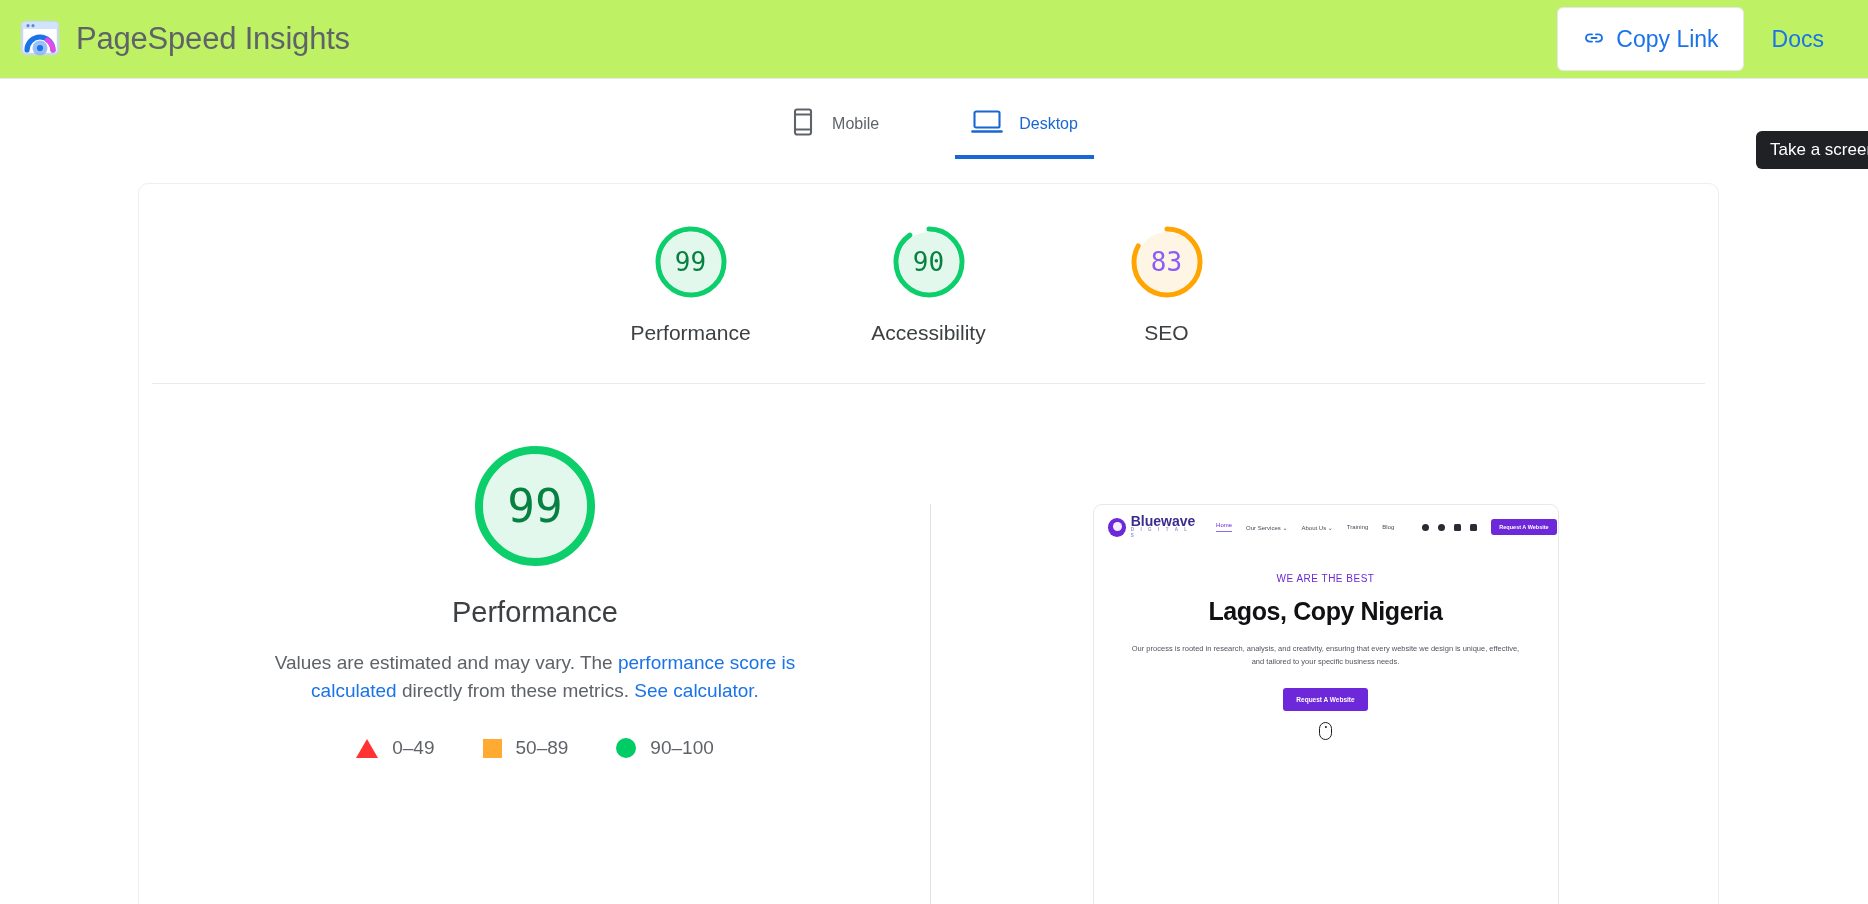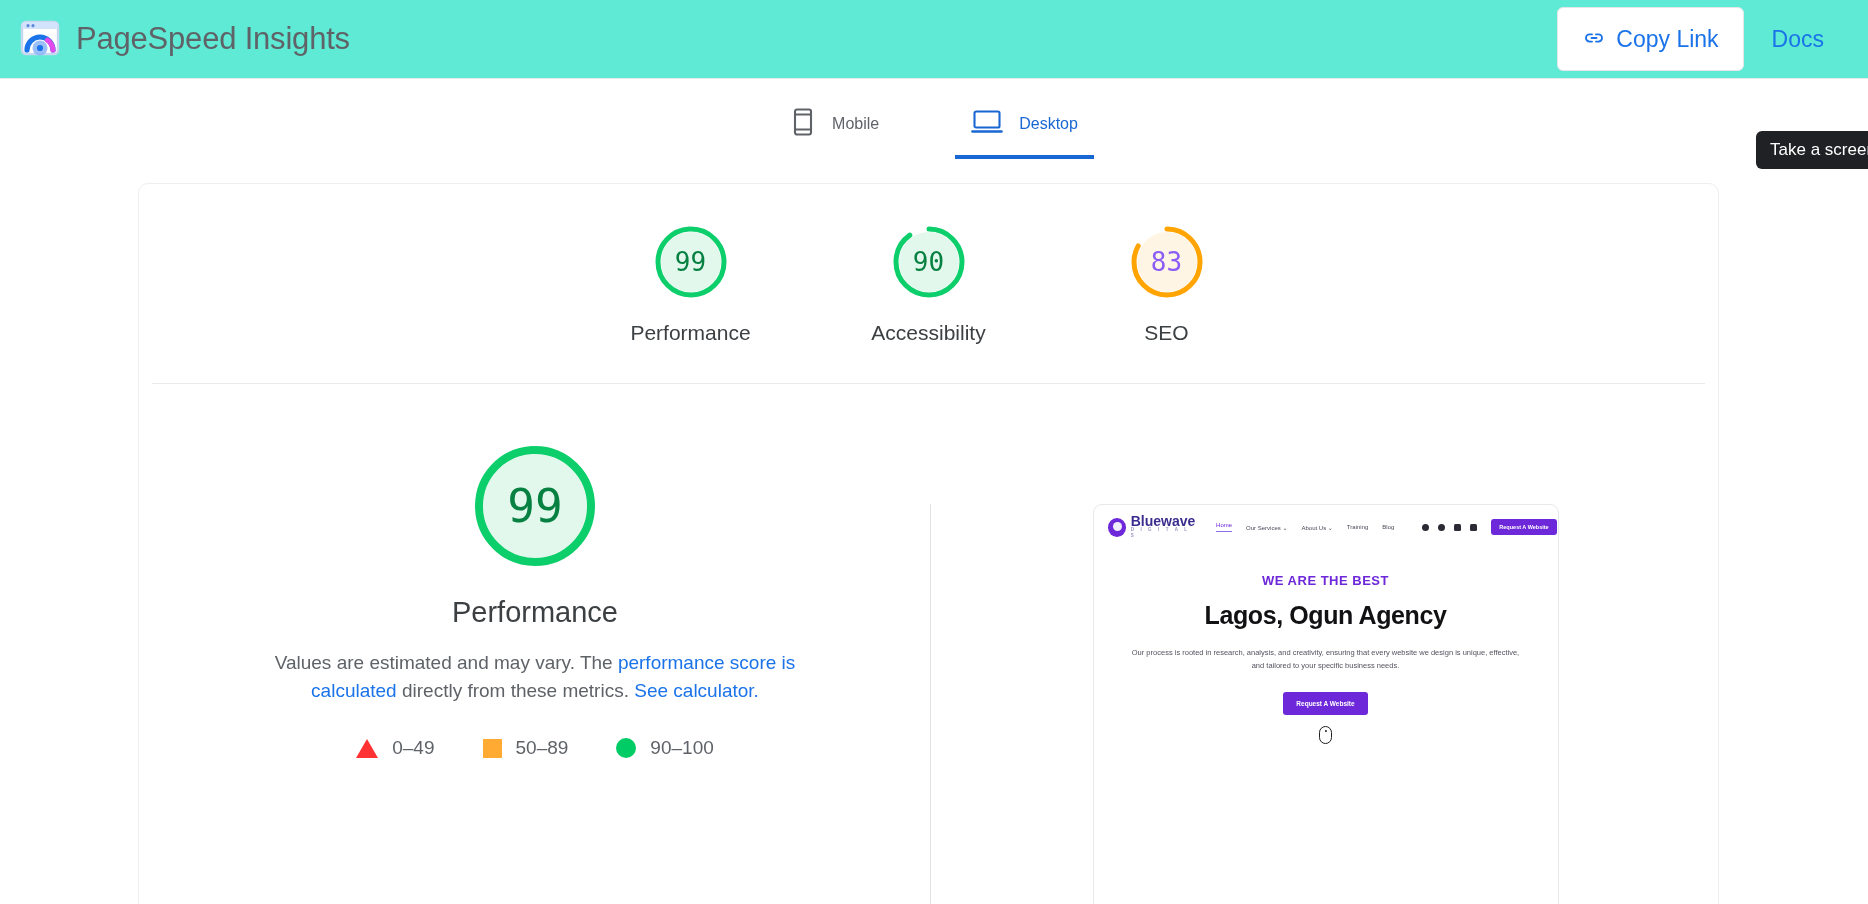--- a/index.html
+++ b/index.html
@@ -7,21 +7,21 @@
     width: 1868px; height: 904px;
     background: #ffffff;
     font-family: "Liberation Sans", sans-serif;
     overflow: hidden;
   }
 
   
   #app-header {
     position: absolute; top: 0; left: 0;
     width: 1868px; height: 79px;
-    background: #5eead4;
+    background: #bef264;
     border-bottom: 1px solid #e8eaed;
     display: flex; align-items: center;
   }
   #brand { display: flex; align-items: center; margin-left: 18px; gap: 14px; }
   #psi-logo { width: 44px; height: 44px; position: relative; }
   #app-title {
     font-size: 31px; color: #5f6368; font-weight: 400;
     letter-spacing: -0.2px; white-space: nowrap;
   }
   #header-actions {
@@ -178,21 +178,21 @@
   #thumb-socials { display: flex; align-items: center; gap: 9px; margin-left: 28px; }
   .thumb-social { width: 7px; height: 7px; border-radius: 1.5px; background: #2b2b35; }
   .thumb-social.round { border-radius: 50%; }
   #thumb-cta-top {
     margin-left: 14px; background: #6d28d9; color: #ffffff;
     font-size: 5.5px; font-weight: 700; padding: 5px 8px;
     border-radius: 3px; white-space: nowrap;
   }
   #thumb-hero { text-align: center; margin-top: 24px; padding: 0 26px; }
   #thumb-eyebrow {
-    font-size: 13px; font-weight: 700; color: #6d28d9;
+    font-size: 10px; font-weight: 400; color: #6d28d9;
     letter-spacing: 0.5px;
   }
   #thumb-heading {
     margin-top: 12px; font-size: 25px; line-height: 31px;
     font-weight: 700; color: #111114; letter-spacing: -0.4px;
   }
   #thumb-sub {
     margin-top: 15px; font-size: 7.5px; line-height: 13px;
     color: #53535f; padding: 0 10px;
   }
@@ -367,21 +367,21 @@
             <span class="thumb-social round"></span>
             <span class="thumb-social"></span>
             <span class="thumb-social"></span>
           </div>
           <div id="thumb-cta-top">Request A Website</div>
         </div>
 
         <div id="thumb-hero">
           <div id="thumb-eyebrow">WE ARE THE BEST</div>
           <div id="thumb-heading">
-            <div>Lagos, Ogun Agency</div>
+            <div>Lagos, Copy Nigeria</div>
           </div>
           <div id="thumb-sub">Our process is rooted in research, analysis, and creativity, ensuring that every website we design is unique, effective, and tailored to your specific business needs.</div>
           <div id="thumb-cta-hero">Request A Website</div>
           <span id="thumb-cursor"></span>
         </div>
 
       </div>
     </div>
 
   </div>

